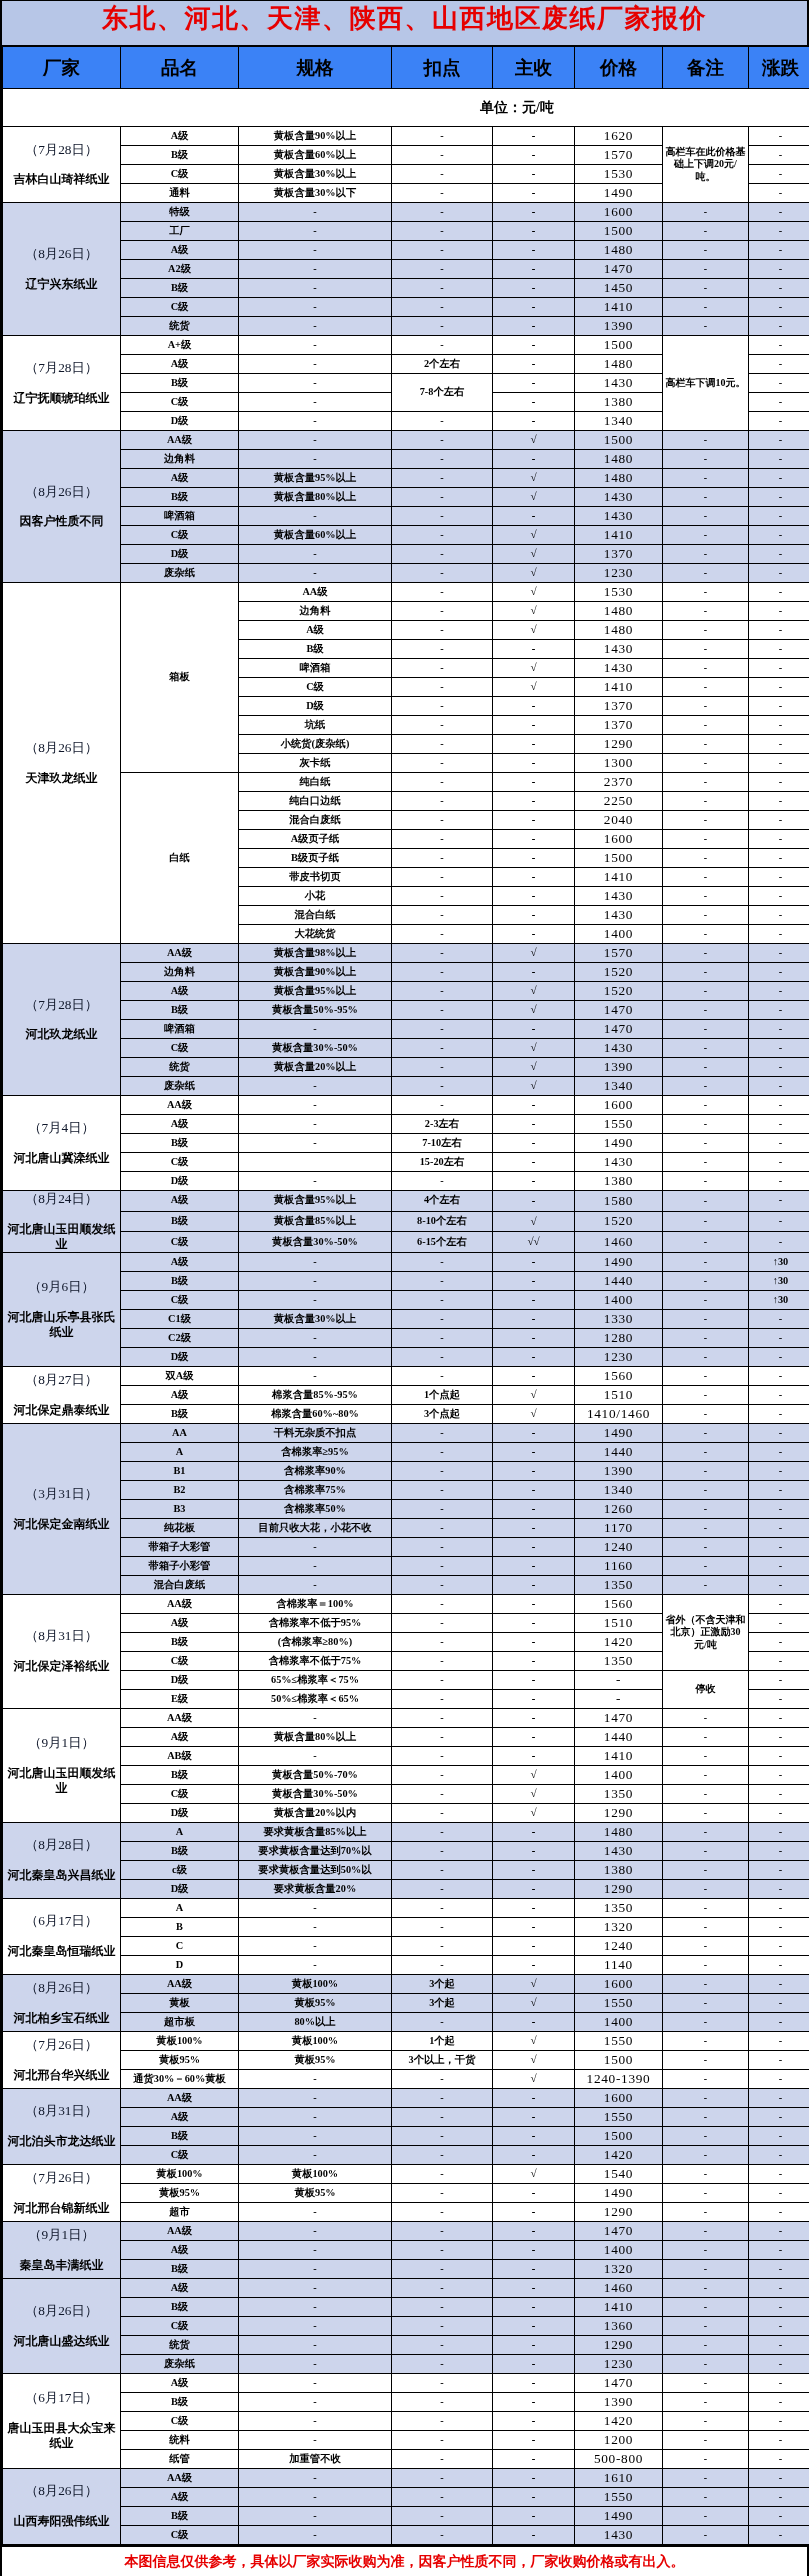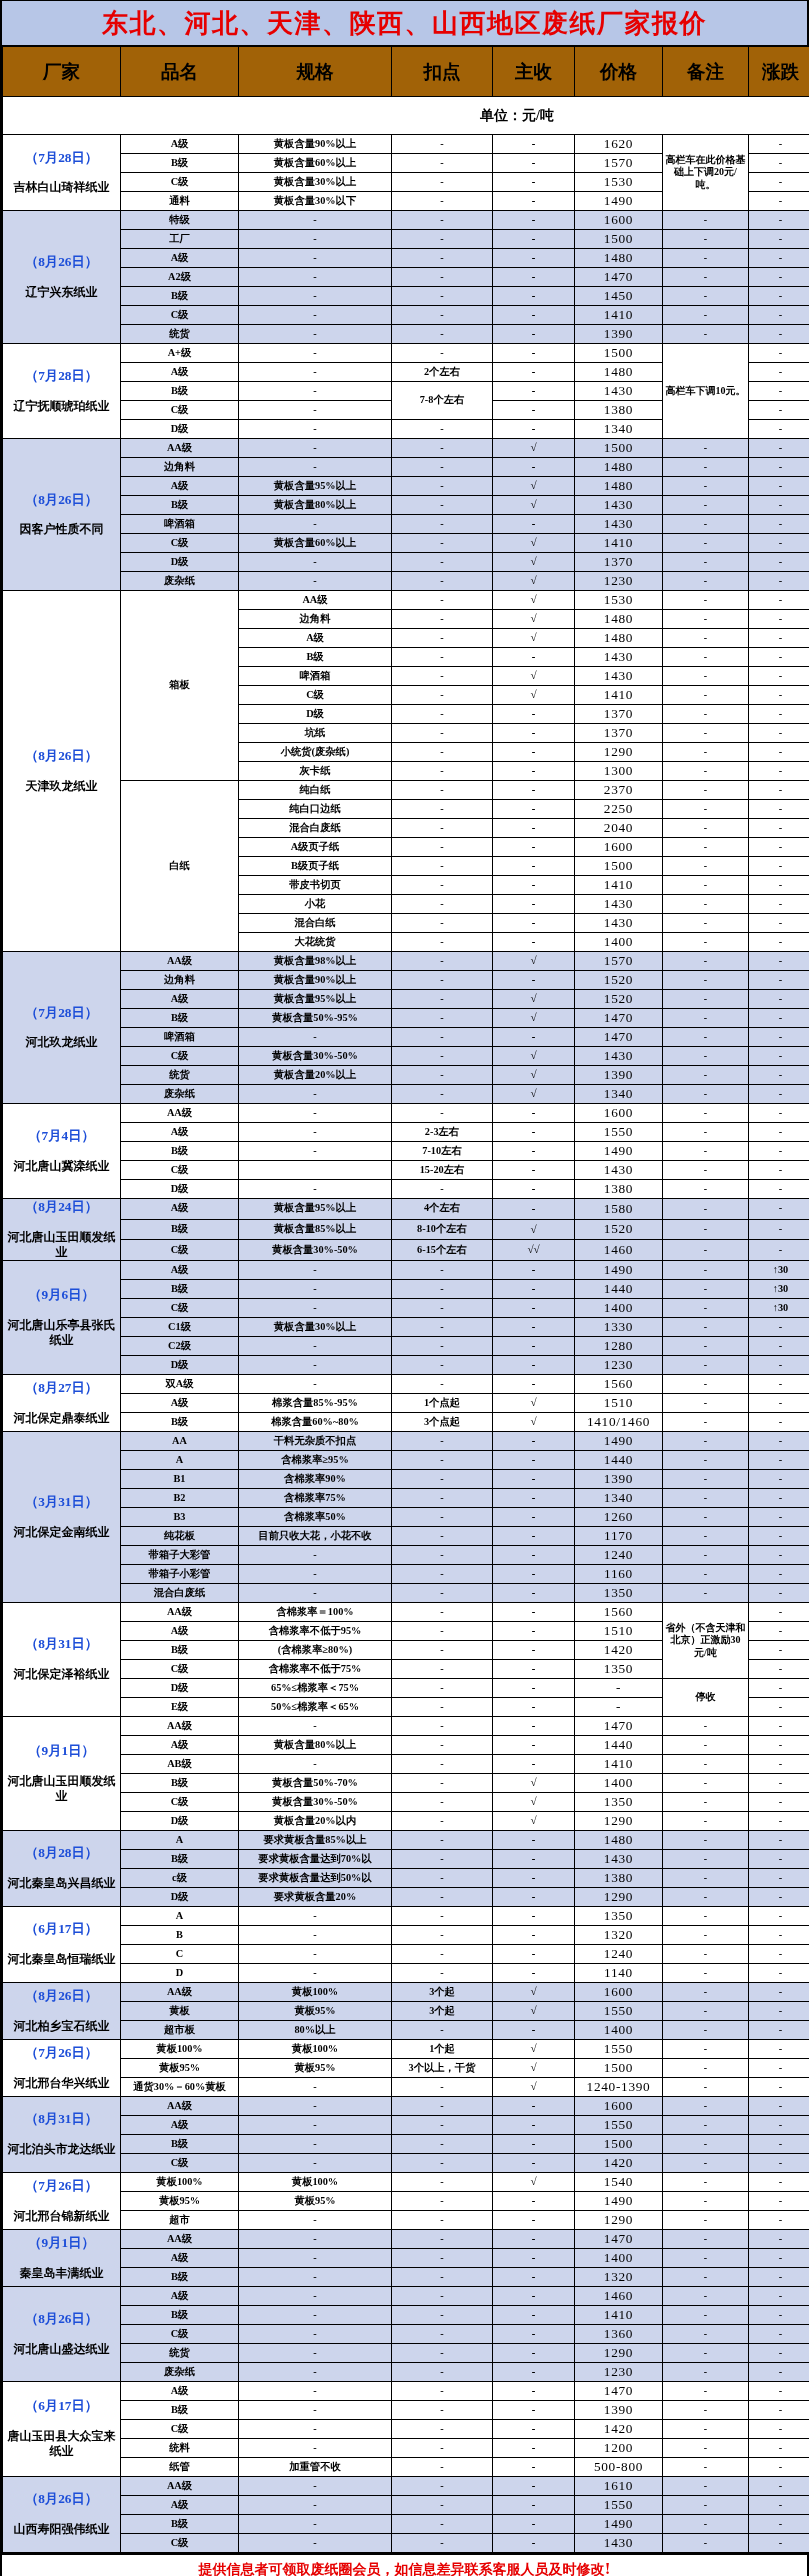--- a/index.html
+++ b/index.html
@@ -1,36 +1,36 @@
 <!DOCTYPE html>
 <html style="font-size:12px"><head>
 <meta charset="utf-8">
 <style>
   html,body{margin:0;padding:0;background:#ffffff;}
   body{width:809px;font-family:"Liberation Serif","DejaVu Serif",serif;color:#000;}
   .sheet{width:809px;box-sizing:border-box;border-left:2.2px solid #000;border-right:2.2px solid #000;border-top:1.5px solid #000;}
-  .title-bar{height:44px;background:#b7c6e7;border-bottom:1.5px solid #000;display:flex;align-items:center;justify-content:center;}
+  .title-bar{height:44px;background:#b7c6e7;border-bottom:1.5px solid #000;display:flex;justify-content:center;}
   .title-bar h1{margin:0;font-size:26px;font-weight:900;color:#e60000;letter-spacing:1.5px;font-family:"DejaVu Serif","Liberation Serif",serif;}
   table{border-collapse:collapse;table-layout:fixed;width:100%;}
   col.c0{width:118px}col.c1{width:118px}col.c2{width:153px}col.c3{width:101px}
   col.c4{width:82px}col.c5{width:88px}col.c6{width:86px}col.c7{width:64px}
   th,td{border:0.7px solid #000;text-align:center;vertical-align:middle;overflow:hidden;padding:0 1.5px;box-sizing:border-box;}
-  thead th{height:50px;font-size:18.5px;font-weight:900;background:#a16207;border-bottom:1.5px solid #000;font-family:"DejaVu Serif",serif;}
+  thead th{height:42px;font-size:18.5px;font-weight:900;background:#3b82f6;border-bottom:1.5px solid #000;font-family:"DejaVu Serif",serif;}
   .unit-row td{height:38px;background:#fff;text-align:left;padding-left:477px;font-size:14px;font-weight:700;border-bottom:1.5px solid #000;}
   tbody tr{height:19px;}
   tbody td{font-size:11px;font-weight:700;line-height:1.05;}
   td.price-cell{font-size:13.3px;font-weight:400;font-family:"Liberation Serif",serif;letter-spacing:0.7px;}
   td.spec-cell{font-size:10.3px;}
   td.product-cell{font-size:10.3px;}
   td.deduct-cell{font-size:10.3px;}
   td.main-cell{font-size:11px;font-style:italic;font-weight:700;}
   td.remark-cell{font-size:10px;line-height:1.25;}
   td.change-cell{font-size:10.3px;}
   td.company-cell{background:inherit;padding:0 2.2px;}
-  .date-line{color:#1d4ed8;font-size:13.3px;font-weight:700;line-height:1.2;}
+  .date-line{color:#0f172a;font-size:13.3px;font-weight:400;line-height:1.2;}
   .company-line{color:#000;font-size:12px;font-weight:900;line-height:1.25;margin-top:15px;}
   tr.white td{background:#ffffff;}
   tr.blue td{background:#cdd5ec;}
   tr.block-start td{border-top:1.5px solid #000;}
   .footer{border-top:2.2px solid #000;background:#fff;padding:4.4px 0 3.7px 0;text-align:center;}
   .footer p{margin:1.5px 0;color:#e60000;font-size:14px;font-weight:900;font-family:"DejaVu Serif",serif;}
   .bottom-bar{height:9.6px;background:#000;}
 </style>
 </head>
 <body>
@@ -1268,18 +1268,17 @@
           <td class="spec-cell">-</td>
           <td class="deduct-cell">-</td>
           <td class="main-cell">-</td>
           <td class="price-cell">1430</td>
           <td class="remark-cell">-</td>
           <td class="change-cell">-</td>
         </tr>
       </tbody>
   </table>
   <div class="footer">
-    <p>提供信息者可领取废纸圈会员，如信息差异联系客服人员及时修改!</p>
     <p>本图信息仅供参考，具体以厂家实际收购为准，因客户性质不同，厂家收购价格或有出入。</p>
   </div>
 </div>
 <div class="bottom-bar"></div>
 
 
 </body></html>

